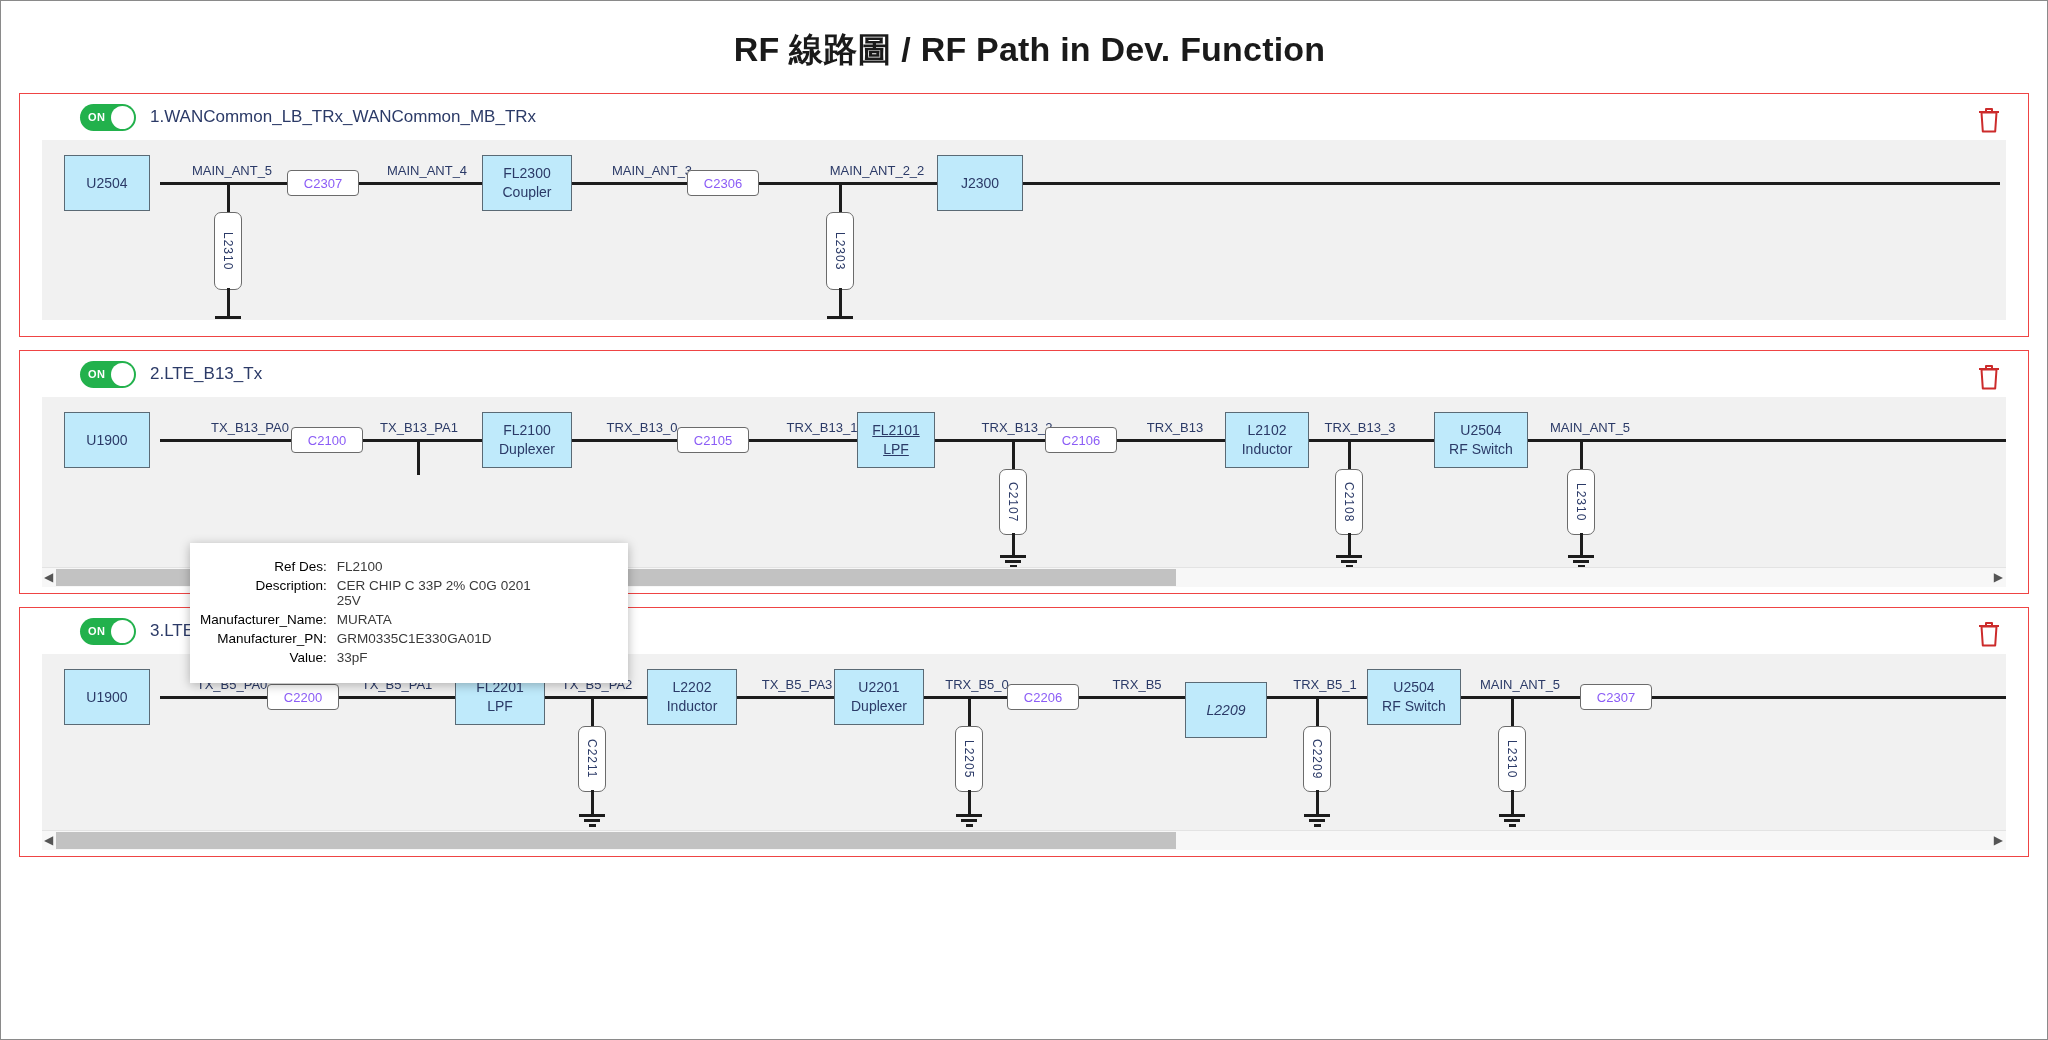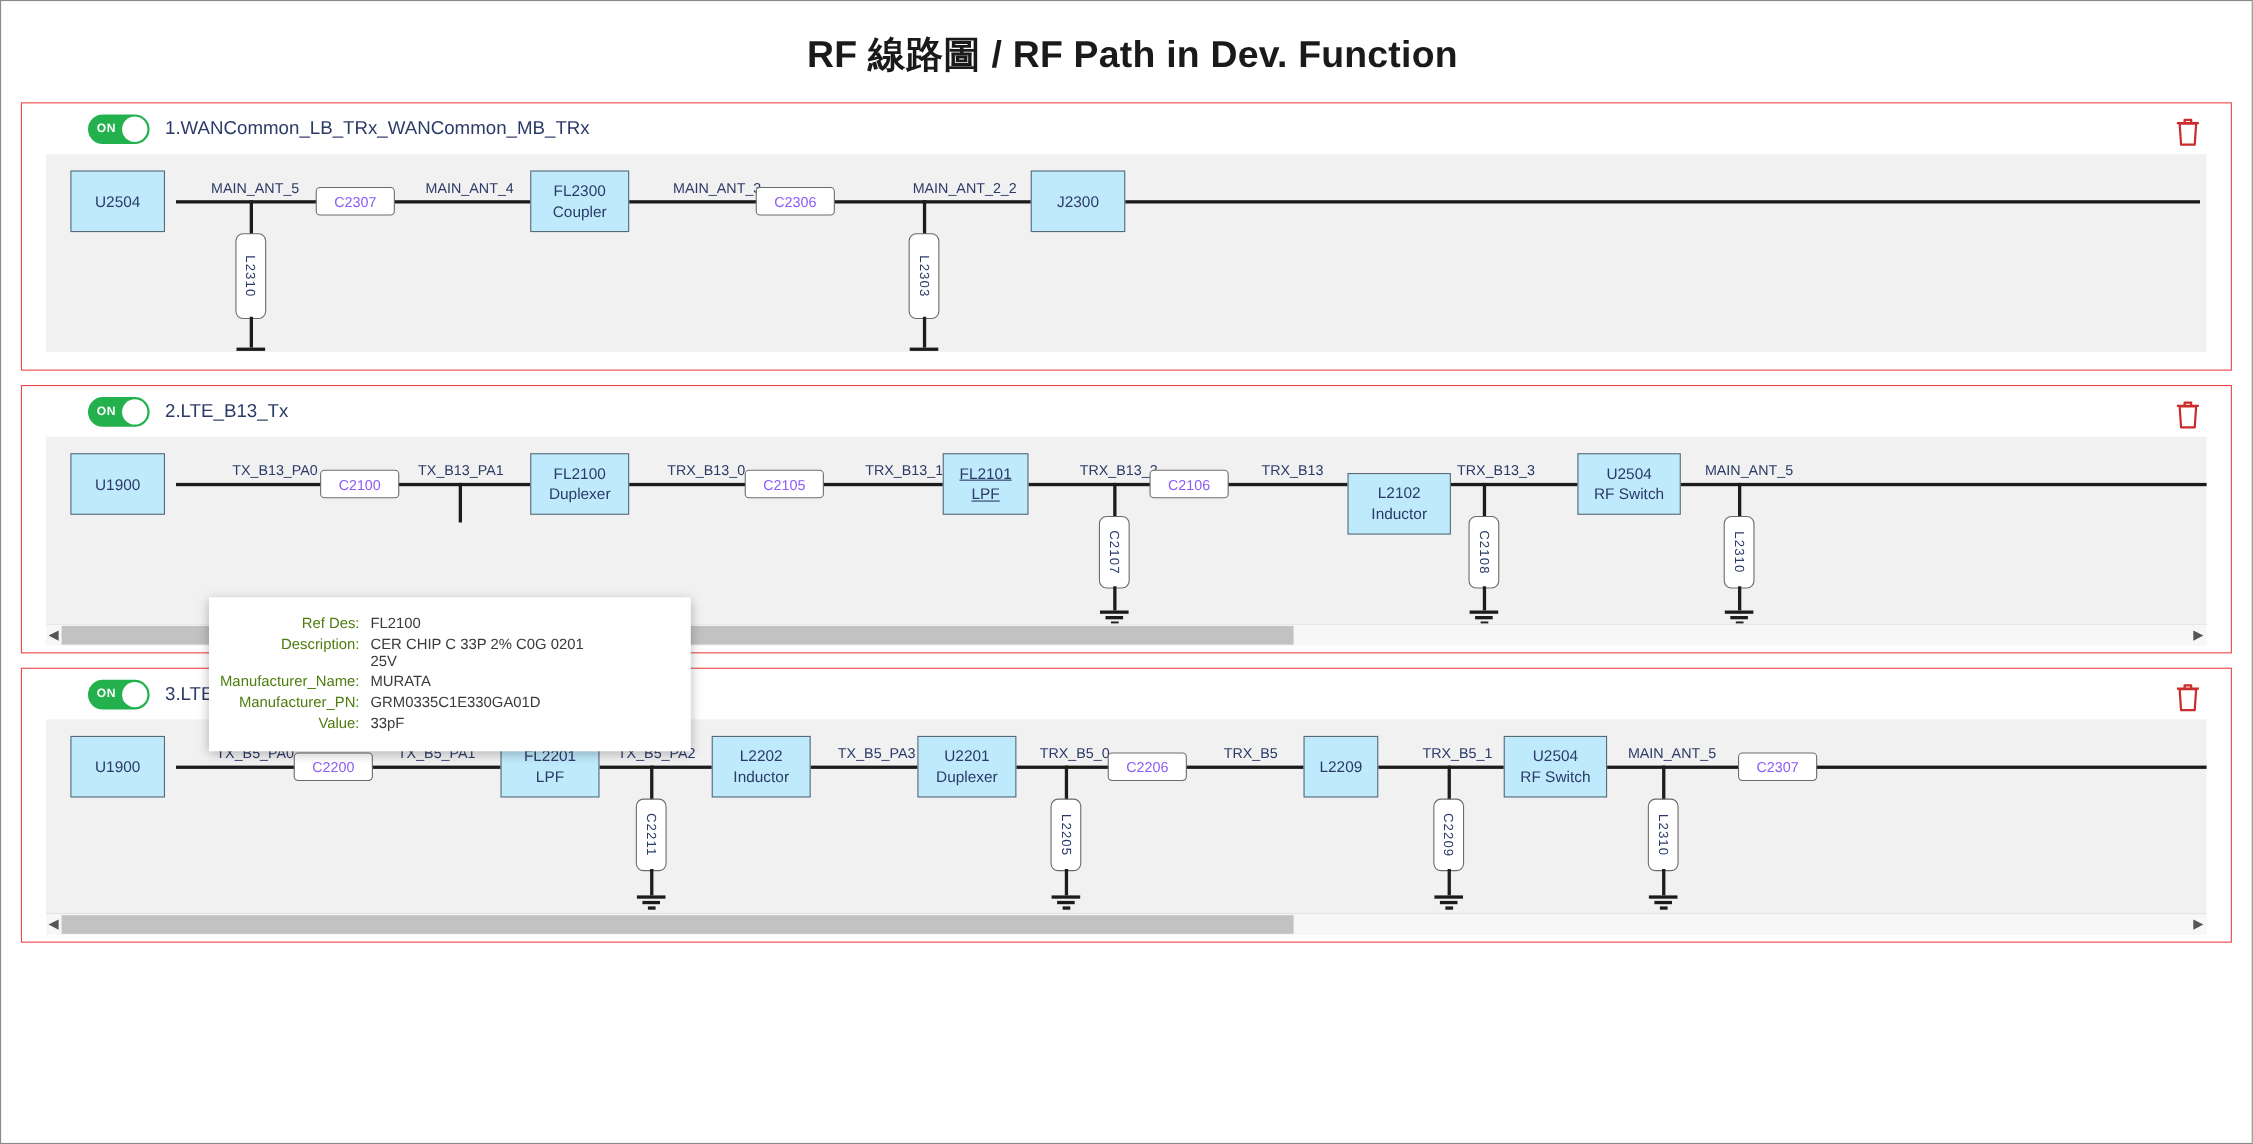--- a/index.html
+++ b/index.html
@@ -148,21 +148,21 @@
     position:absolute;
     background:#ffffff;
     box-shadow:0 2px 10px rgba(0,0,0,.28);
     padding:14px 18px 16px 10px;
     font-size:13.5px;
     color:#3a3a3a;
     z-index:40;
   }
   .tooltip table{border-collapse:collapse;}
   .tooltip td{vertical-align:top;padding:2px 0;}
-  .tooltip td.k{text-align:right;padding-right:10px;color:#4d7c0f;white-space:nowrap;}
+  .tooltip td.k{text-align:right;padding-right:10px;color:#000000;white-space:nowrap;}
   .tooltip td.v{text-align:left;color:#3a3a3a;}
 </style>
 </head>
 <body>
 
 <div class="page-title">RF 線路圖 / RF Path in Dev. Function</div>
 
 <div class="panels">
 
   <div class="panel">
@@ -271,21 +271,21 @@
       <div class="gnd" style="left:958px;top:156px;">
         <i class="g1"></i>
           <i class="g2"></i>
           <i class="g3"></i>
       </div>
 
       <div class="cap" style="left:1003px;top:30px;width:72px;height:26px;">
         <span>C2106</span>
       </div>
       <div class="netlbl" style="left:1133px;top:23px;">TRX_B13</div>
-      <div class="ic" style="left:1183px;top:33px;width:94px;height:56px;">
+      <div class="ic" style="left:1183px;top:15px;width:84px;height:56px;">
         <div>L2102</div>
         <div class="sub">Inductor</div>
       </div>
       <div class="netlbl" style="left:1318px;top:23px;">TRX_B13_3</div>
 
       <div class="wire v" style="left:1306px;top:42px;height:36px;"></div>
       <div class="shunt" style="left:1293px;top:72px;width:28px;height:66px;">
         <span>C2108</span>
       </div>
       <div class="wire v" style="left:1306px;top:136px;height:22px;"></div>
@@ -379,21 +379,21 @@
       <div class="gnd" style="left:914px;top:158px;">
         <i class="g1"></i>
           <i class="g2"></i>
           <i class="g3"></i>
       </div>
 
       <div class="cap" style="left:965px;top:30px;width:72px;height:26px;">
         <span>C2206</span>
       </div>
       <div class="netlbl" style="left:1095px;top:23px;">TRX_B5</div>
-      <div class="ic" style="left:1143px;top:15px;width:68px;height:56px;">
+      <div class="ic" style="left:1143px;top:28px;width:82px;height:56px;font-style:italic;">
         <div>L2209</div>
       </div>
       <div class="netlbl" style="left:1283px;top:23px;">TRX_B5_1</div>
 
       <div class="wire v" style="left:1274px;top:42px;height:36px;"></div>
       <div class="shunt" style="left:1261px;top:72px;width:28px;height:66px;">
         <span>C2209</span>
       </div>
       <div class="wire v" style="left:1274px;top:136px;height:24px;"></div>
       <div class="gnd" style="left:1262px;top:158px;">

